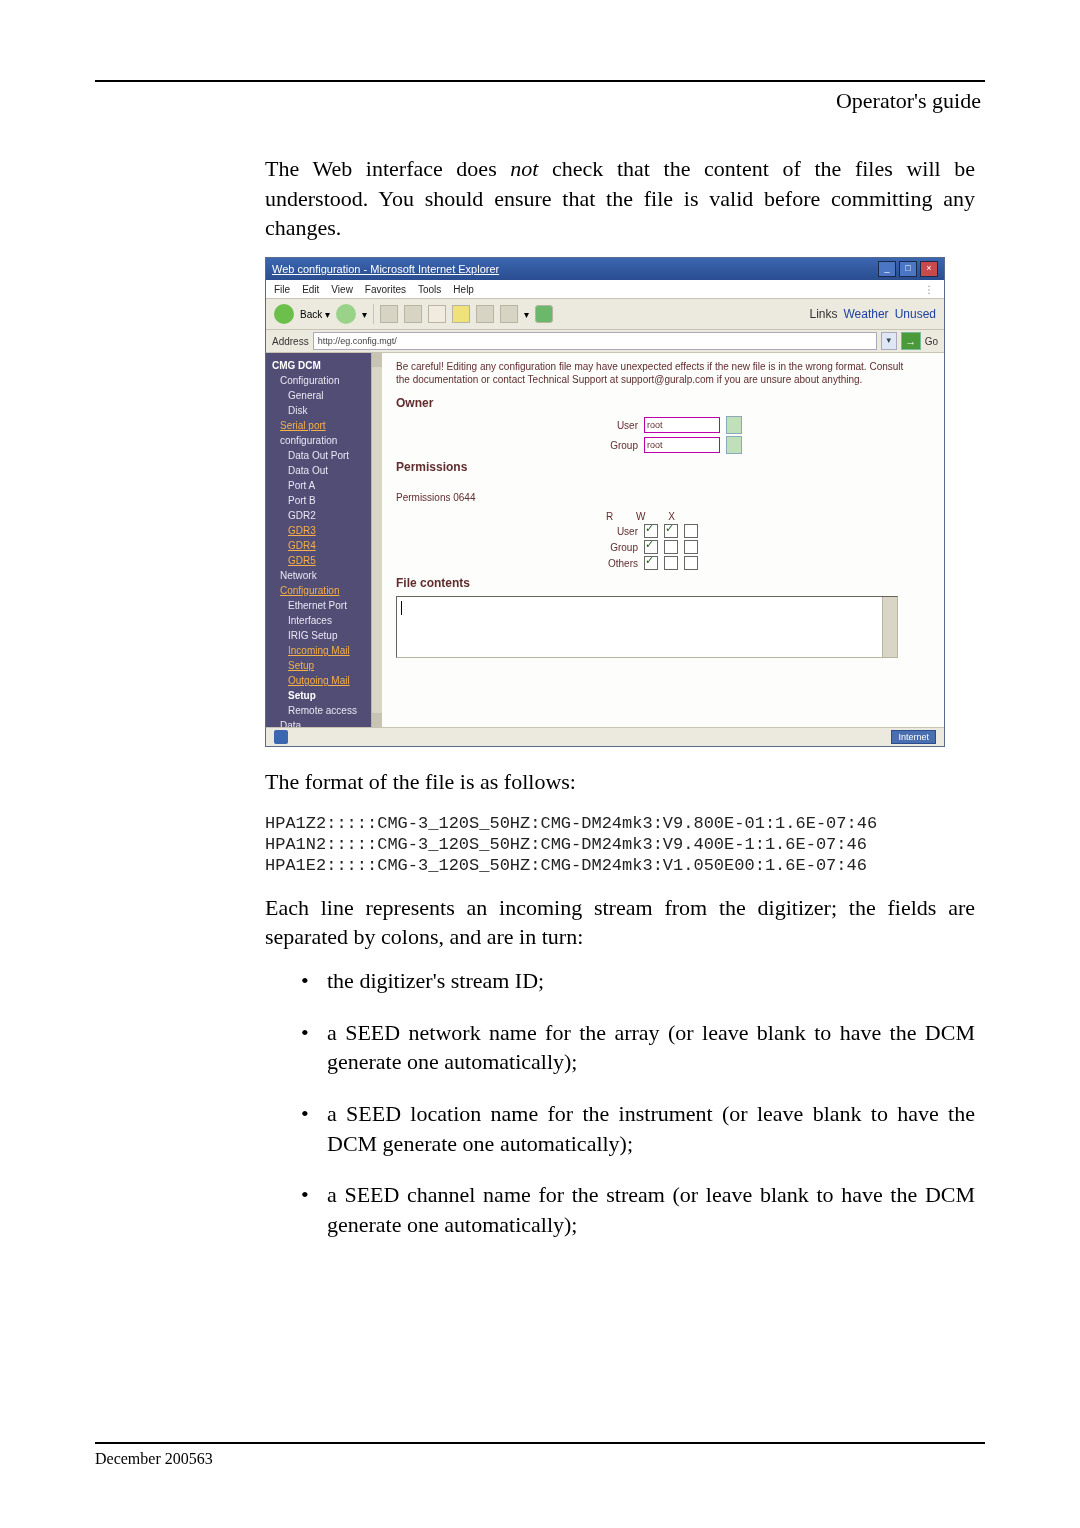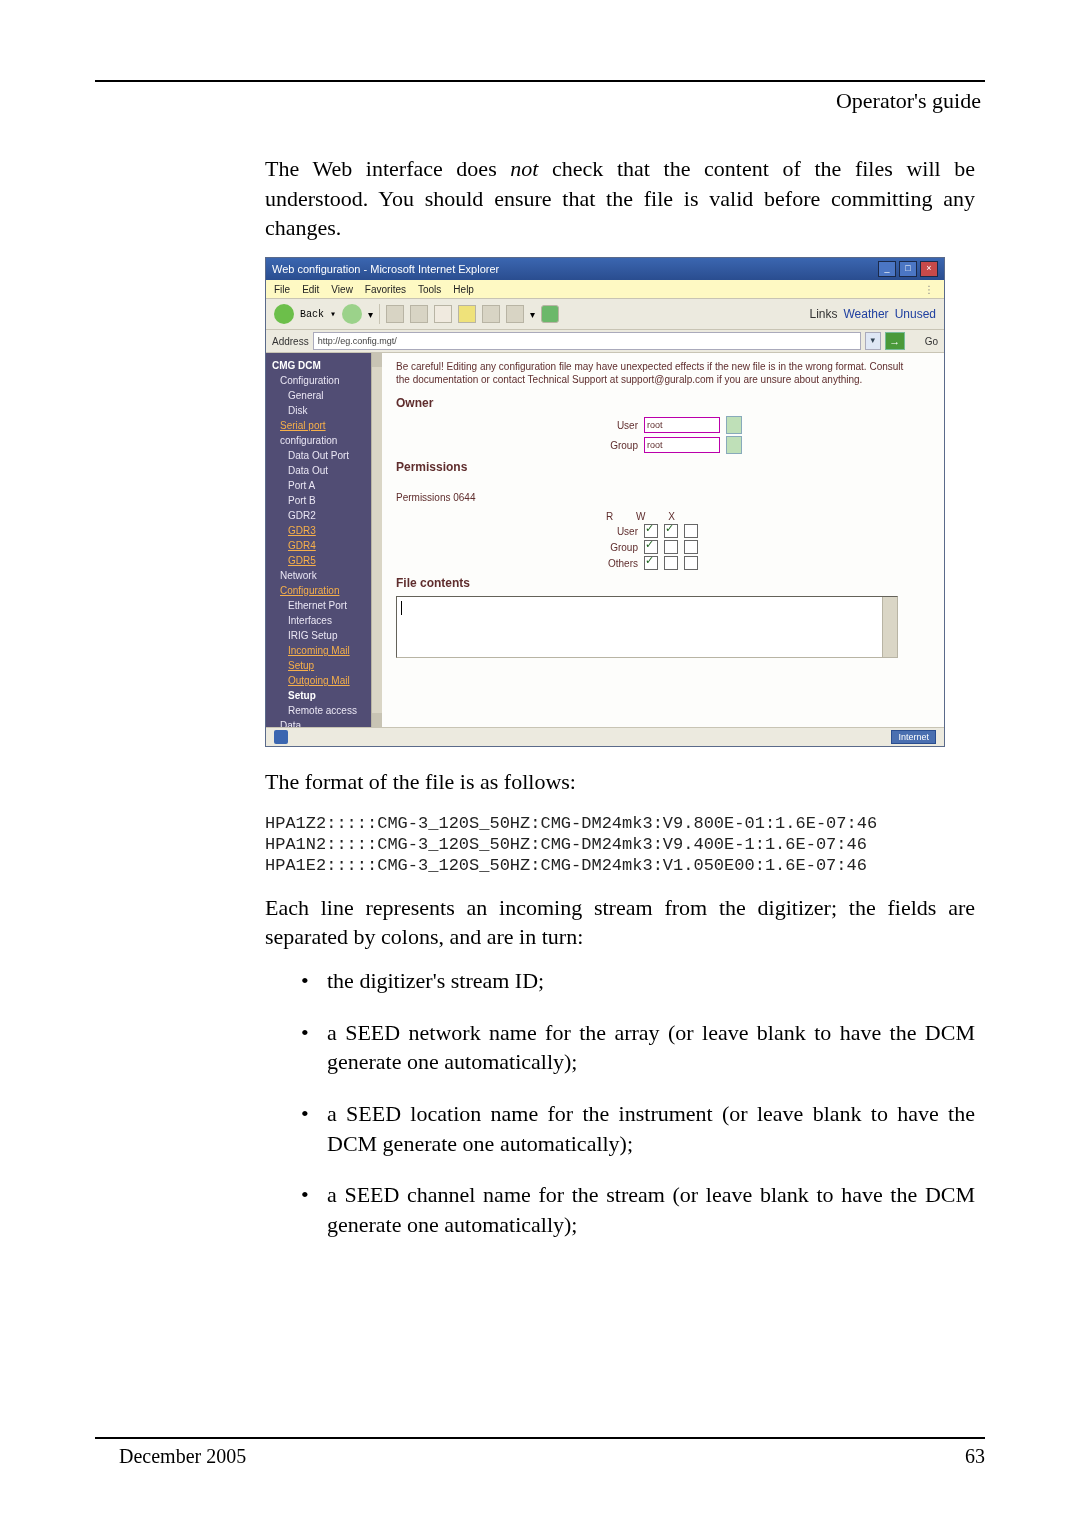--- a/index.html
+++ b/index.html
@@ -69,23 +69,21 @@
     left: 95px;
     right: 95px;
     bottom: 60px;
   }
   .footer-rule {
     border-top: 2px solid #000;
     margin-bottom: 6px;
   }
   .footer-row {
     display: flex;
-    justify-content: space-between;
-    font-size: 20px;
-    margin-left: 24px;
+    font-size: 16px;
   }
 
   
   .shot {
     width: 680px;
     height: 490px;
     border: 1px solid #5a6a8a;
     margin: 10px 0 20px 0;
     background: #eceadf;
     box-sizing: border-box;
@@ -97,32 +95,32 @@
   .shot-titlebar {
     height: 22px;
     background: linear-gradient(#3b66b0, #2a4d8f);
     color: #fff;
     font-size: 11px;
     display: flex;
     align-items: center;
     padding: 0 6px;
     justify-content: space-between;
   }
-  .shot-title-txt { white-space: nowrap; overflow: hidden; }
+  .shot-title-txt { white-space: nowrap; overflow: hidden; text-decoration: underline; }
   .shot-winbtns { display: flex; gap: 3px; }
   .shot-winbtn {
     width: 16px; height: 14px;
     background: #c84a4a;
     border: 1px solid #1b2a4a;
     font-size: 9px; line-height: 12px; text-align: center; color:#fff;
   }
   .shot-winbtn.min, .shot-winbtn.max { background:#4b76c4; }
   .shot-menubar {
     height: 18px;
-    background: #fef9c3;
+    background: #ffffff;
     font-size: 10px;
     color: #222;
     display: flex;
     align-items: center;
     gap: 12px;
     padding: 0 8px;
     border-bottom: 1px solid #c8c4b4;
   }
   .shot-threedots { margin-left: auto; letter-spacing:2px; color:#888;}
   .shot-toolbar {
@@ -164,21 +162,21 @@
   .addr-input {
     flex:1; height:16px; border:1px solid #aab; background:#fff;
     font-size:9px; color:#444; padding:0 4px; line-height:16px;
     overflow:hidden; white-space:nowrap;
   }
   .addr-go {
     width:18px; height:16px; background:#4a9a3a;
     display:flex; align-items:center; justify-content:center;
     color:#fff; font-size:11px; border:1px solid #7b9;
   }
-  .addr-gotxt { font-size:10px; color:#333; margin-left:16px;}
+  .addr-gotxt { font-size:10px; color:#333; margin-left:0;}
   .addr-dd{ width:14px;height:16px;background:#dfe7f5;border:1px solid #aab;text-align:center;font-size:9px;line-height:14px;color:#345;}
 
   .shot-body {
     flex:1; display:flex; overflow:hidden;
   }
   .shot-side {
     width: 116px;
     background: #514d74;
     color: #eae6f4;
     font-size: 10px;
@@ -251,21 +249,21 @@
           <span>Edit</span>
           <span>View</span>
           <span>Favorites</span>
           <span>Tools</span>
           <span>Help</span>
           <span class="shot-threedots">⋮</span>
       </div>
       <div class="shot-toolbar">
         <div class="tb-left">
           <span class="tb-icn back"></span>
-          <span style="font-size:10px;font-family:Liberation Mono, monospace;">Back ▾</span>
+          <span style="font-size:10px;">Back ▾</span>
           <span class="tb-icn fwd"></span>
           <span style="font-size:10px;">▾</span>
           <span class="tb-sep"></span>
           <span class="tb-sq"></span>
           <span class="tb-sq"></span>
           <span class="tb-sq home"></span>
           <span class="tb-sq star"></span>
           <span class="tb-sq print"></span>
           <span class="tb-sq mail"></span>
           <span style="font-size:10px;">▾</span>

